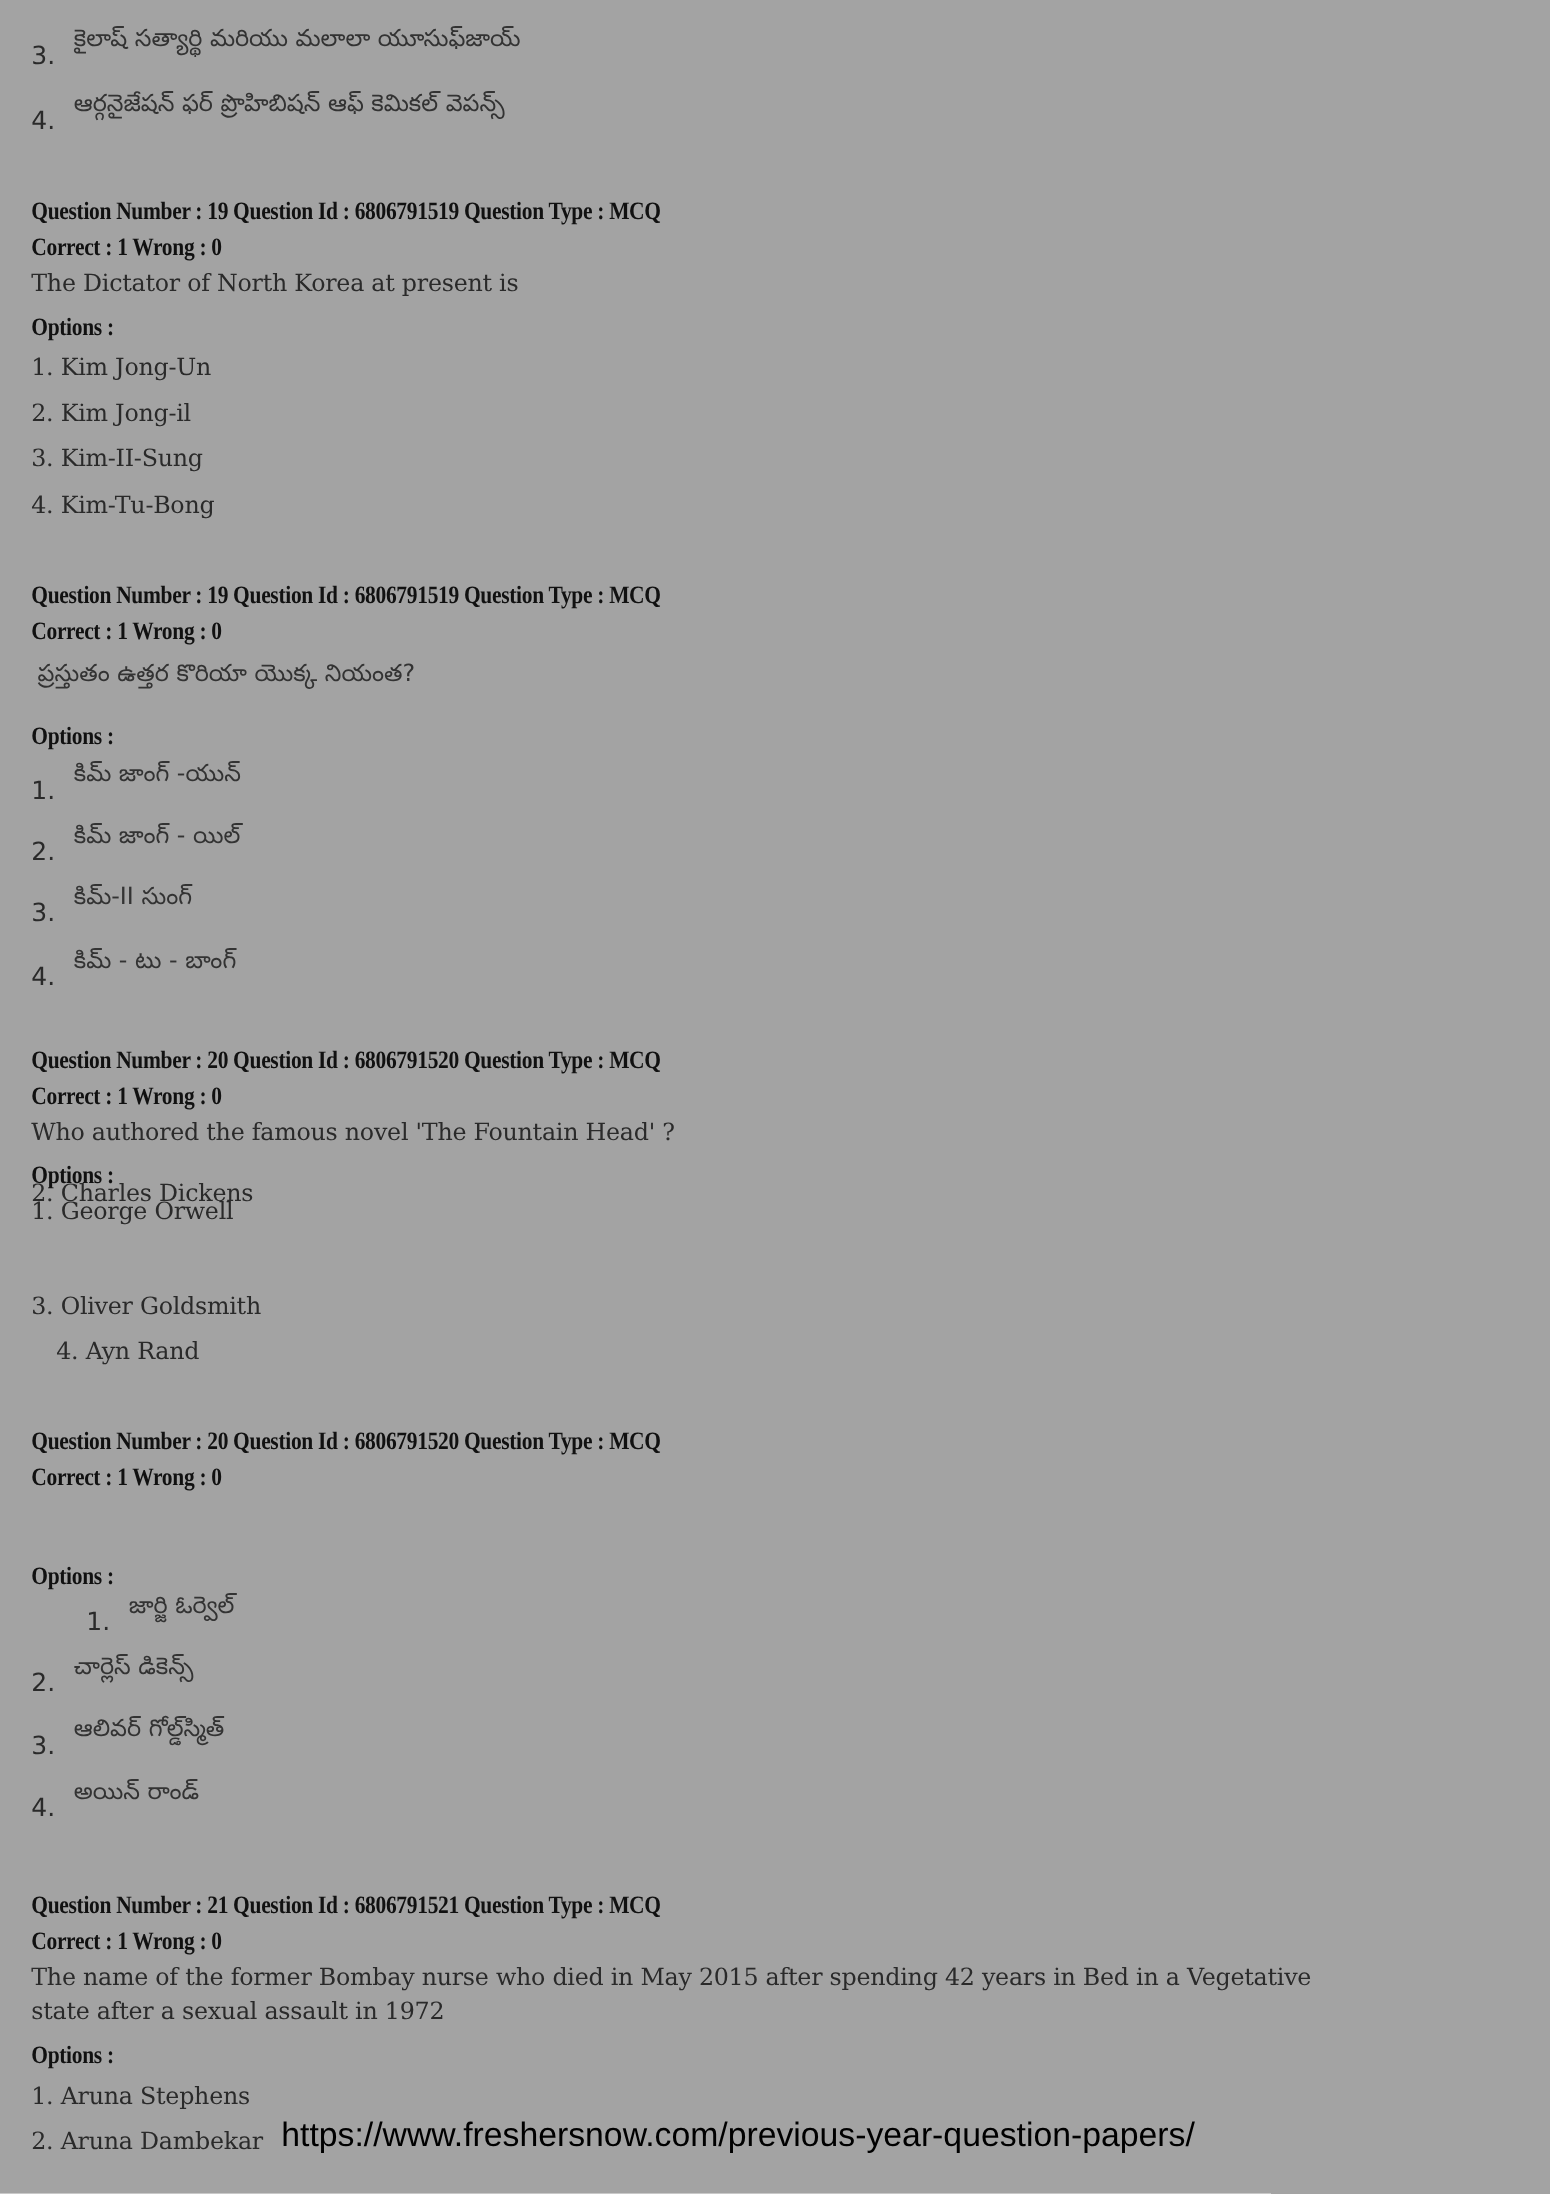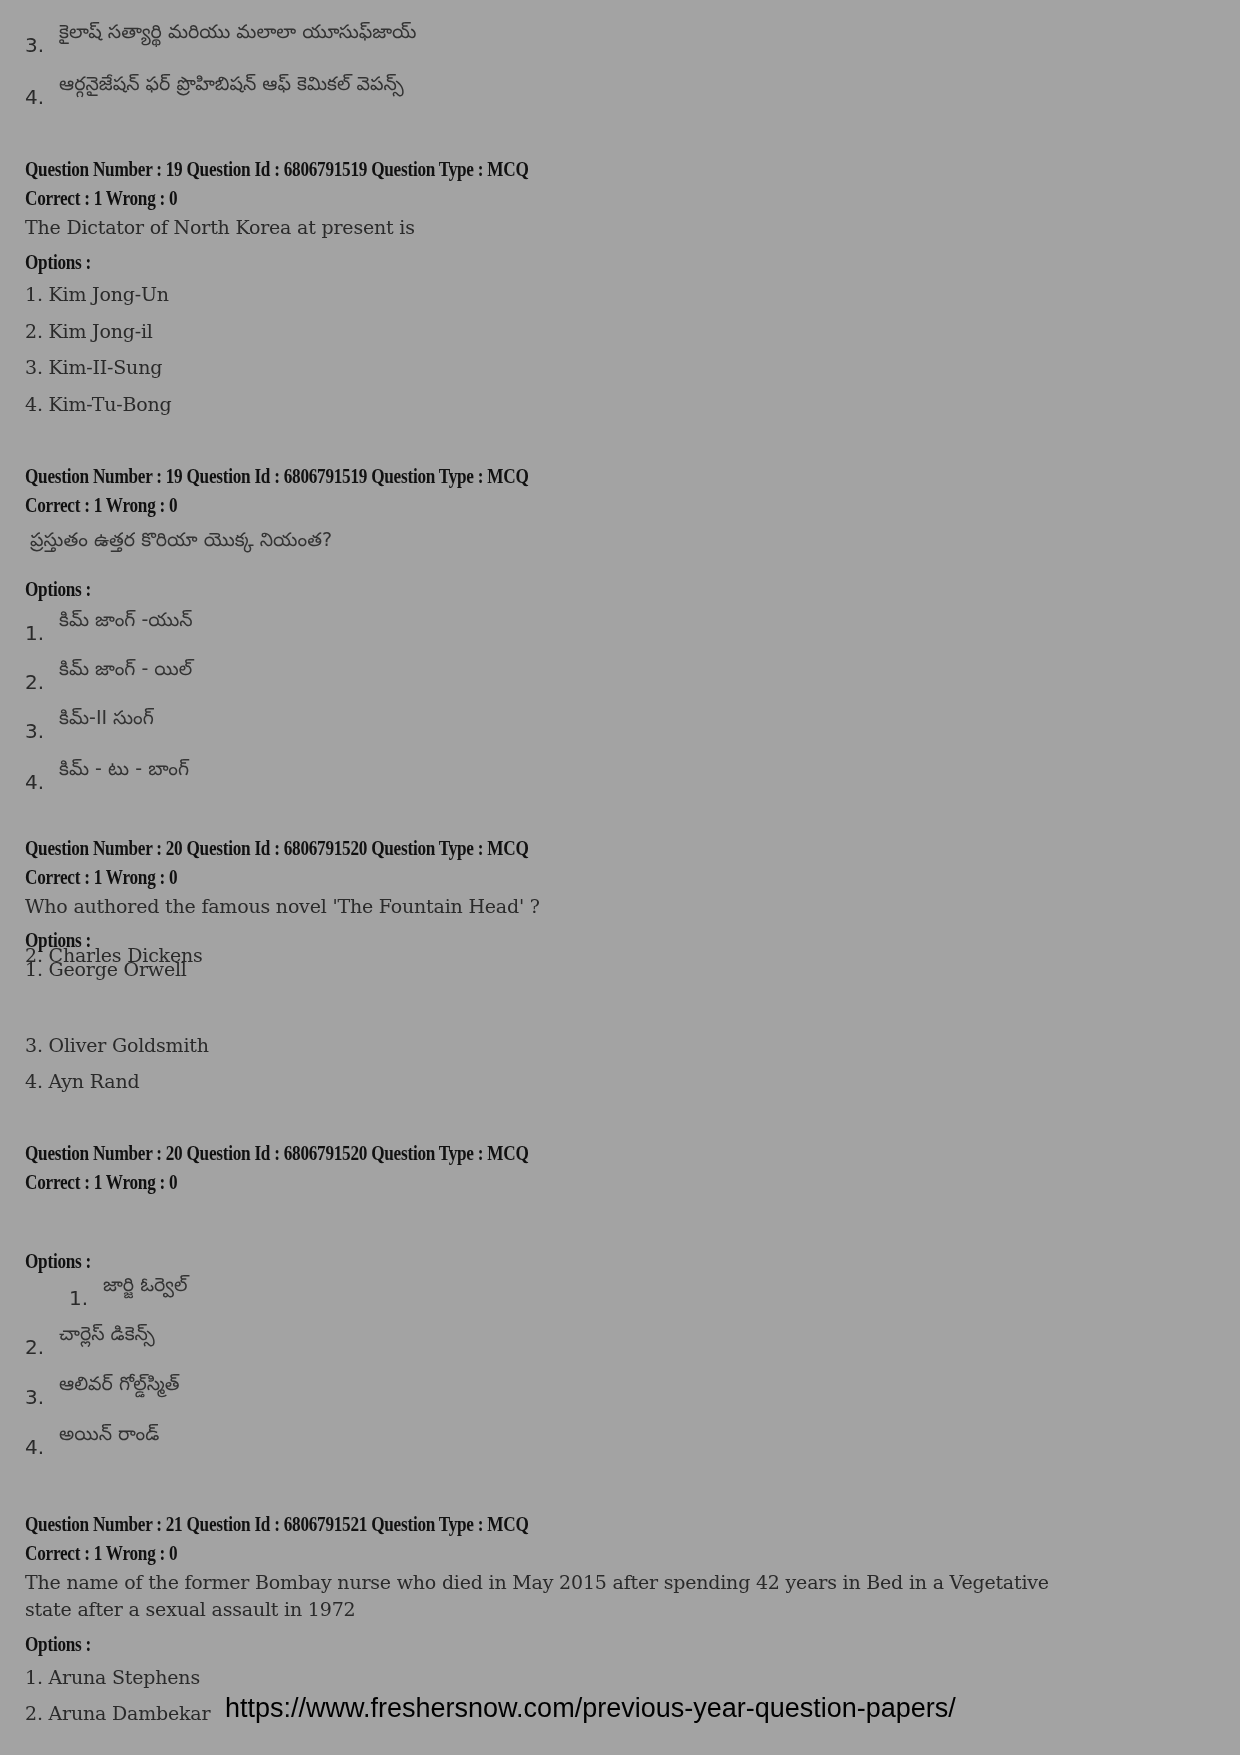--- a/index.html
+++ b/index.html
@@ -76,21 +76,21 @@
     <span class="num">4.</span><span class="tel">కిమ్ - టు - బాంగ్</span>
   </div>
 
   <div class="line hdr" style="top:837px;">Question Number : 20  Question Id : 6806791520  Question Type : MCQ</div>
   <div class="line hdr" style="top:866px;">Correct : 1  Wrong : 0</div>
   <div class="line qtext" style="top:895px;">Who authored the famous novel 'The Fountain Head' ?</div>
   <div class="line hdr" style="top:929px;">Options :</div>
   <div class="line opt" style="top:958px;">1. George Orwell</div>
   <div class="line opt" style="top:944px;">2. Charles Dickens</div>
   <div class="line opt" style="top:1034px;">3. Oliver Goldsmith</div>
-  <div class="line opt" style="top:1070px;">4. Ayn Rand</div>
+  <div class="line opt" style="top:1070px;margin-left:20px;">4. Ayn Rand</div>
 
   <div class="line hdr" style="top:1142px;">Question Number : 20  Question Id : 6806791520  Question Type : MCQ</div>
   <div class="line hdr" style="top:1171px;">Correct : 1  Wrong : 0</div>
   <div class="line hdr" style="top:1250px;">Options :</div>
   <div class="tel-row" style="top:1283px;margin-left:44px;">
     <span class="num">1.</span><span class="tel">జార్జి ఓర్వెల్</span>
   </div>
   <div class="tel-row" style="top:1332px;">
     <span class="num">2.</span><span class="tel">చార్లెస్ డికెన్స్</span>
   </div>

